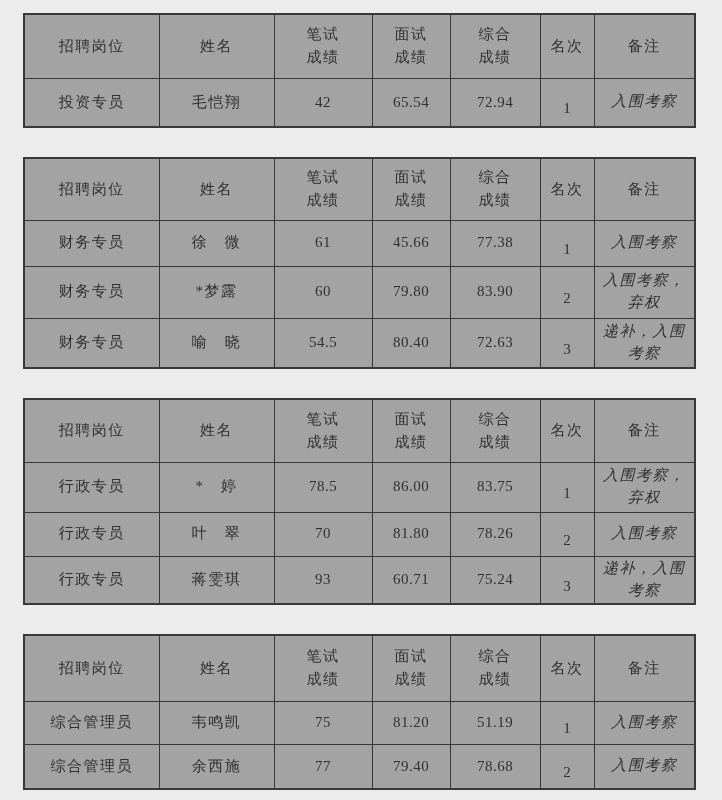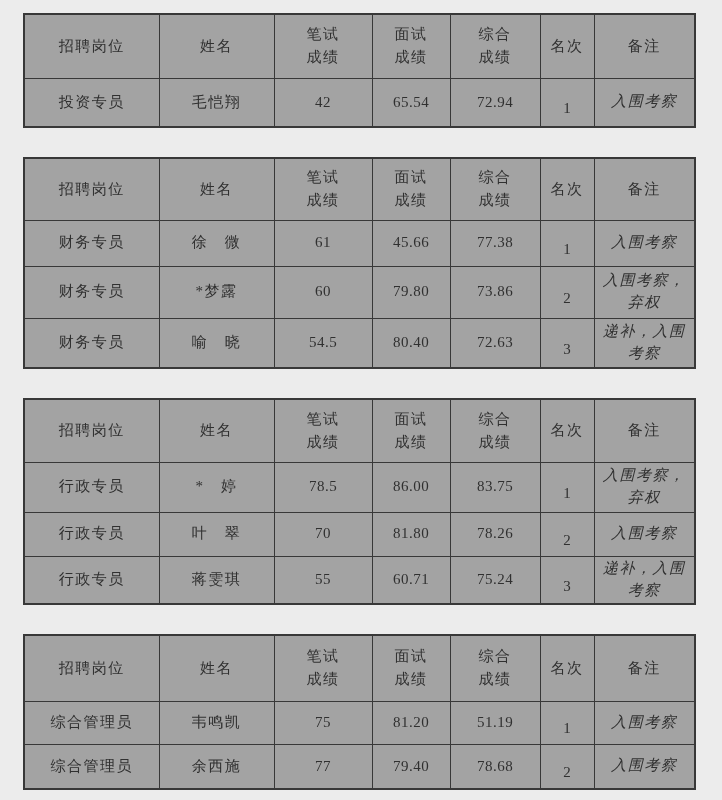--- a/index.html
+++ b/index.html
@@ -120,21 +120,21 @@
         <td class="num">45.66</td>
         <td class="num">77.38</td>
         <td class="num rank">1</td>
         <td class="remark">入围考察</td>
       </tr>
       <tr style="height:52px">
         <td>财务专员</td>
         <td>*梦露</td>
         <td class="num">60</td>
         <td class="num">79.80</td>
-        <td class="num">73.86</td>
+        <td class="num">83.90</td>
         <td class="num rank">2</td>
         <td class="remark">入围考察，
 弃权</td>
       </tr>
       <tr style="height:50px">
         <td>财务专员</td>
         <td>喻　晓</td>
         <td class="num">54.5</td>
         <td class="num">80.40</td>
         <td class="num">72.63</td>
@@ -185,21 +185,21 @@
         <td>叶　翠</td>
         <td class="num">70</td>
         <td class="num">81.80</td>
         <td class="num">78.26</td>
         <td class="num rank">2</td>
         <td class="remark">入围考察</td>
       </tr>
       <tr style="height:48px">
         <td>行政专员</td>
         <td>蒋雯琪</td>
-        <td class="num">55</td>
+        <td class="num">93</td>
         <td class="num">60.71</td>
         <td class="num">75.24</td>
         <td class="num rank">3</td>
         <td class="remark">递补，入围
 考察</td>
       </tr>
     </tbody>
   </table>
 
   <table class="t mt">

